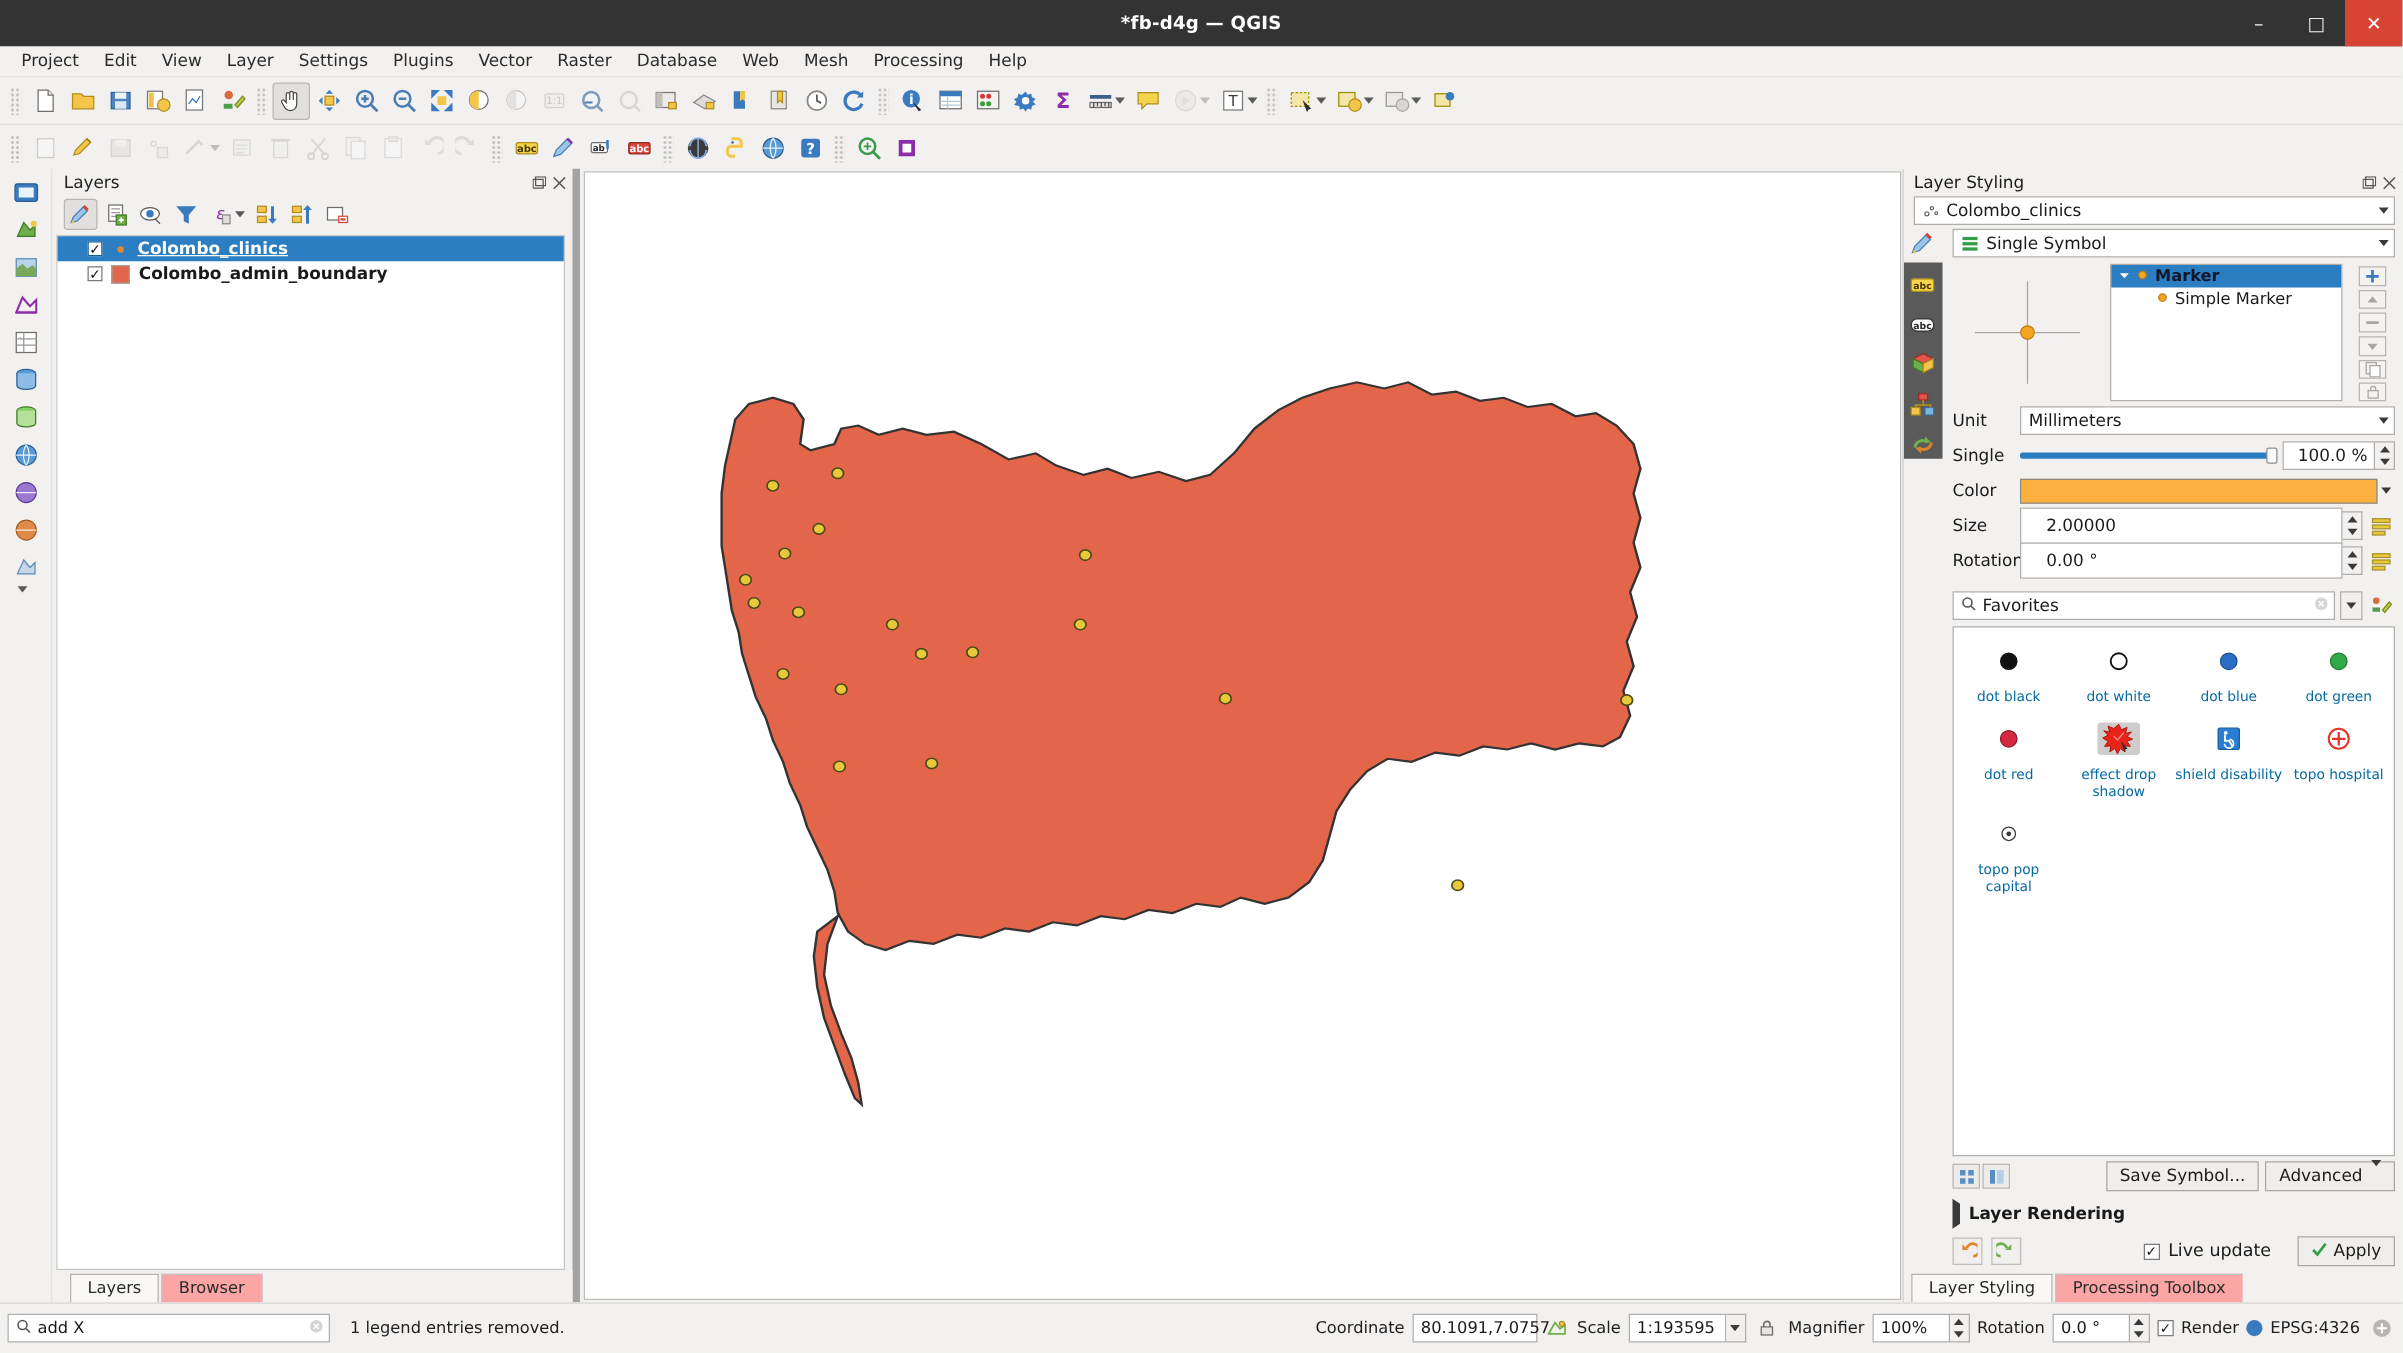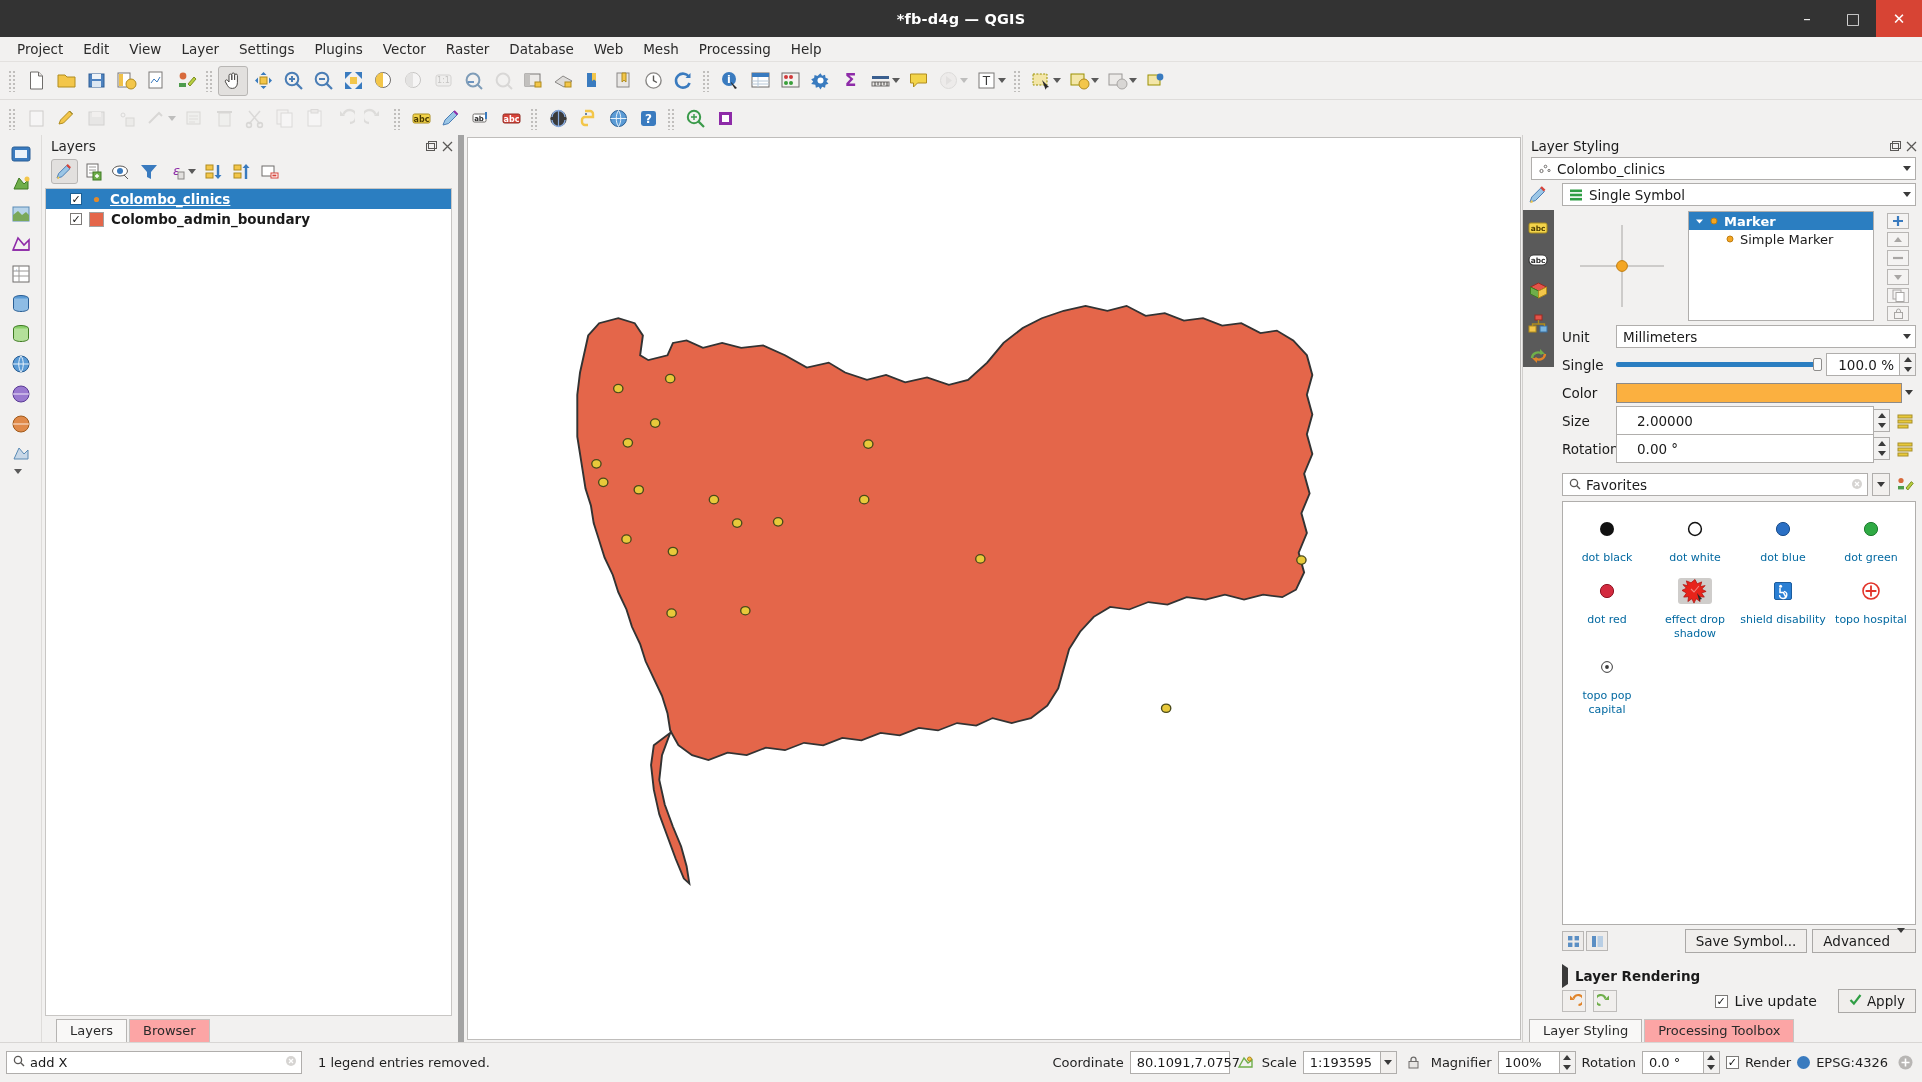--- a/index.html
+++ b/index.html
@@ -121,21 +121,21 @@
 
   .sym-area { height: 110px; display: flex; gap: 6px; margin-top: 4px; }
   .sym-preview { width: 120px; background: #f2f1f0; position: relative; }
   .sym-tree { flex: 1; background: #ffffff; border: 1px solid #b0aeac; padding: 0; }
   .sym-side { width: 36px; display: flex; flex-direction: column; align-items: center;
               padding-top: 2px; gap: 3px; }
   .ssbtn { width: 22px; height: 20px; border: 1px solid #b8b6b4; background: #f4f3f2;
            display: flex; align-items: center; justify-content: center; }
   .trow { height: 18px; display: flex; align-items: center; font-size: 13px; gap: 5px;
           padding-left: 6px; }
-  .trow.sel { background: #2b7ec1; color: #ffffff; font-weight: bold; }
+  .trow.sel { background: #2b7ec1; color: #0f172a; font-weight: bold; }
   .trow.child { padding-left: 36px; }
 
   .frow { display: flex; align-items: center; height: 25px; margin-top: 3px; gap: 6px; }
   .flabel { width: 48px; font-size: 13.5px; }
   .fctrl { flex: 1; display: flex; align-items: center; }
   .spin { height: 29px; background: #ffffff; border: 1px solid #b0aeac; display: flex;
           align-items: center; padding-left: 20px; font-size: 13.5px; flex: 1; }
   .spinner { width: 16px; border-left: 1px solid #d3d1cf; height: 21px;
              display: flex; flex-direction: column; }
   .sp-up, .sp-dn { flex: 1; display: flex; align-items: center; justify-content: center; }
@@ -162,36 +162,36 @@
   .gal-item { display: flex; flex-direction: column; align-items: center; gap: 9px; }
   .gal-ic { height: 26px; display: flex; align-items: center; justify-content: center; }
   .gal-lb { font-size: 11px; text-align: center; line-height: 1.22; color: #0369a1; }
   .gal-item.sel .gal-ic { background: #cfcdcb; border-radius: 3px; padding: 0 4px; }
 
   .gal-foot { display: flex; align-items: center; margin-top: 4px; }
   .gfbtn { width: 22px; height: 20px; border: 1px solid #b8b6b4; background: #eeecea;
            display: flex; align-items: center; justify-content: center; margin-right: 2px; }
   .btn { height: 24px; border: 1px solid #aaa8a6; background: #f0eeec; font-size: 13.5px;
          display: flex; align-items: center; justify-content: center; padding: 0 10px; }
-  .layer-rend { display: flex; align-items: flex-end; gap: 7px; height: 26px; margin-top: 5px;
+  .layer-rend { display: flex; align-items: center; gap: 7px; height: 26px; margin-top: 5px;
                 font-size: 13.5px; font-weight: bold; }
   .apply-row { display: flex; align-items: center; height: 30px; gap: 7px; margin-top: 2px; }
   .cbx { width: 13px; height: 13px; border: 1px solid #7c7a78; background: #fff;
          display: flex; align-items: center; justify-content: center; font-size: 11px;
          color: #111; line-height: 1; }
   .undo-btn { width: 24px; height: 22px; display: flex; align-items: center; justify-content: center;
               border: 1px solid #bfbdbb; background: #f1efed; }
 
   .dock-tabs { height: 26px; display: flex; align-items: flex-end; gap: 2px; padding-left: 6px; }
 
   
   .statusbar { position: absolute; left: 0; right: 0; bottom: 0; height: 40px;
                background: #f2f1f0; border-top: 1px solid #d8d6d4;
                display: flex; align-items: center; padding: 0 6px; gap: 6px; font-size: 13px; }
-  .st-search { width: 296px; height: 23px; background: #ffffff; border: 1px solid #b0aeac;
+  .st-search { width: 258px; height: 23px; background: #ffffff; border: 1px solid #b0aeac;
                display: flex; align-items: center; padding: 0 4px 0 6px; gap: 5px; }
   .st-msg { margin-left: 10px; color: #1f1f1f; }
   .sb-label { color: #1f1f1f; }
   .sb-field { height: 23px; background: #ffffff; border: 1px solid #b0aeac;
               display: flex; align-items: center; padding: 0 4px 0 6px; font-size: 13px; }
   .spacer { flex: 1; }
   .crs-dot { width: 13px; height: 13px; border-radius: 50%;
              background: #3a7bbf; display: inline-block; }
 </style>
 </head>

